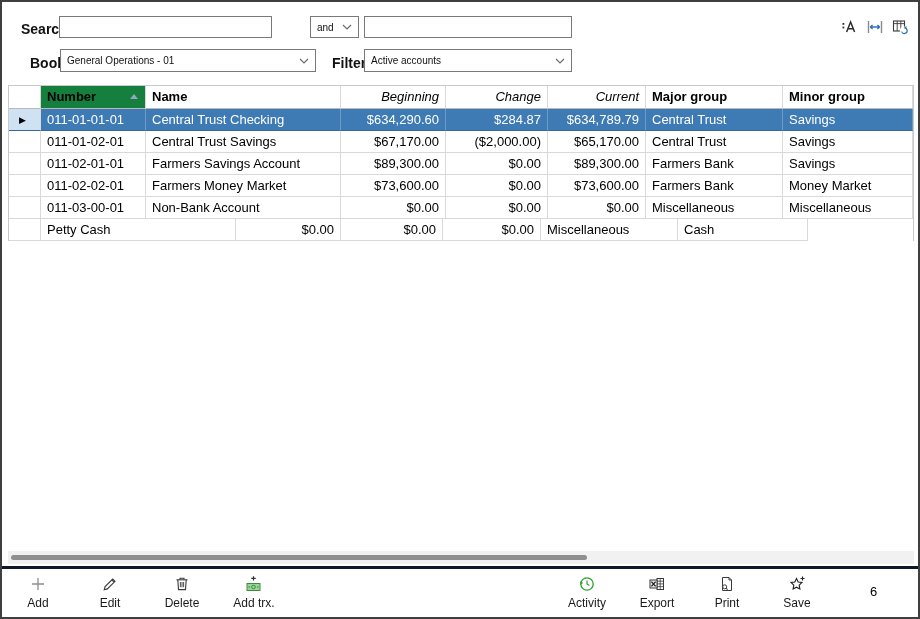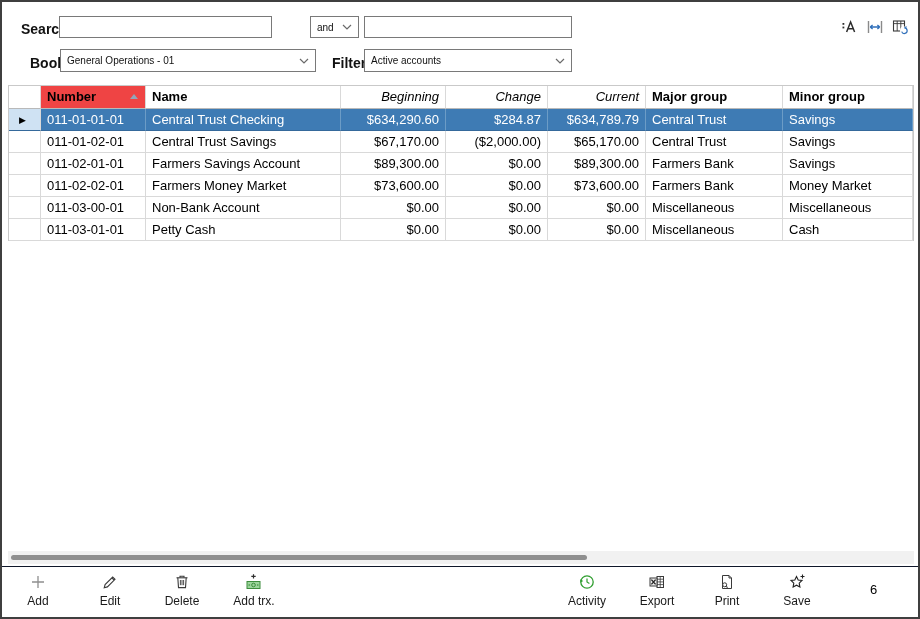--- a/index.html
+++ b/index.html
@@ -23,21 +23,21 @@
   .topicons { position:absolute; top:15px; left:838px; display:flex; gap:6px; }
   .topicon { width:19px; height:19px; display:flex; align-items:center; justify-content:center; }
   
   .grid { position:absolute; left:6px; top:83px; width:906px; border:1px solid #c9c9c9; border-bottom:none; background:#fff; }
   .grid-header { display:flex; height:23px; }
   .hcell {
     border-right:1px solid #d9d9d9; border-bottom:1px solid #b9b9b9;
     font-size:13px; font-weight:bold; color:#000; padding:0 6px; line-height:21px;
     background:#fff; white-space:nowrap; overflow:hidden; position:relative;
   }
-  .hcell.sorted { background:#ef4444; }
+  .hcell.sorted { background:#15803d; }
   .hcell.num { font-weight:normal; font-style:italic; text-align:right; }
   .sort-arrow {
     position:absolute; right:7px; top:8px; width:0; height:0;
     border-left:4px solid transparent; border-right:4px solid transparent;
     border-bottom:5px solid #93a5b8;
   }
   .grid-row { display:flex; height:22px; background:#fff; }
   .cell {
     border-right:1px solid #d9d9d9; border-bottom:1px solid #d9d9d9;
     font-size:13px; color:#000; padding:0 6px; line-height:21px;
@@ -53,21 +53,21 @@
   .col-major { width:137px; }
   .col-minor { width:130px; }
   .grid-row.selected .cell { background:#3e7bb4; color:#fff; border-right-color:#6c9cc6; border-bottom-color:#35699b; }
   .grid-row.selected .cell.gutter { background:#cfe2f3; border-right-color:#d9d9d9; }
   .row-arrow { display:none; font-size:9px; color:#000; line-height:22px; padding-left:4px; }
   .grid-row.selected .row-arrow { display:block; }
   
   .hscroll { position:absolute; left:6px; top:549px; width:906px; height:13px; background:#f1f1f1; }
   .hscroll-thumb { position:absolute; left:3px; top:4px; width:576px; height:5px; background:#8f8f8f; border-radius:3px; }
   
-  .toolbar { position:absolute; left:0; right:0; bottom:0; height:51px; background:#fff; border-top:1px solid #0f172a; }
+  .toolbar { position:absolute; left:0; right:0; bottom:0; height:51px; background:#fff; border-top:3px solid #0f172a; }
   .tb-group { position:absolute; top:5px; display:flex; gap:14px; }
   .tb-group.left { left:8px; gap:16px; }
   .tb-group.right { left:557px; }
   .tb-btn { width:56px; display:flex; flex-direction:column; align-items:center; cursor:default; }
   .tb-btn .ic { height:19px; display:flex; align-items:center; justify-content:center; }
   .tb-btn .lbl { font-size:12px; color:#1a1a1a; margin-top:3px; white-space:nowrap; }
   .rec-count { position:absolute; left:868px; top:15px; width:30px; font-size:13px; color:#000; }
 </style>
 </head>
 <body>
@@ -199,21 +199,20 @@
       <div class="cell col-name">Non-Bank Account</div>
       <div class="cell col-beginning num">$0.00</div>
       <div class="cell col-change num">$0.00</div>
       <div class="cell col-current num">$0.00</div>
       <div class="cell col-major">Miscellaneous</div>
       <div class="cell col-minor">Miscellaneous</div>
     </div>
 
     <div class="grid-row">
       <div class="cell gutter"></div>
-      <div class="cell col-number">011-03-01-01</div>
       <div class="cell col-name">Petty Cash</div>
       <div class="cell col-beginning num">$0.00</div>
       <div class="cell col-change num">$0.00</div>
       <div class="cell col-current num">$0.00</div>
       <div class="cell col-major">Miscellaneous</div>
       <div class="cell col-minor">Cash</div>
     </div>
   </div>
   </div>
 

